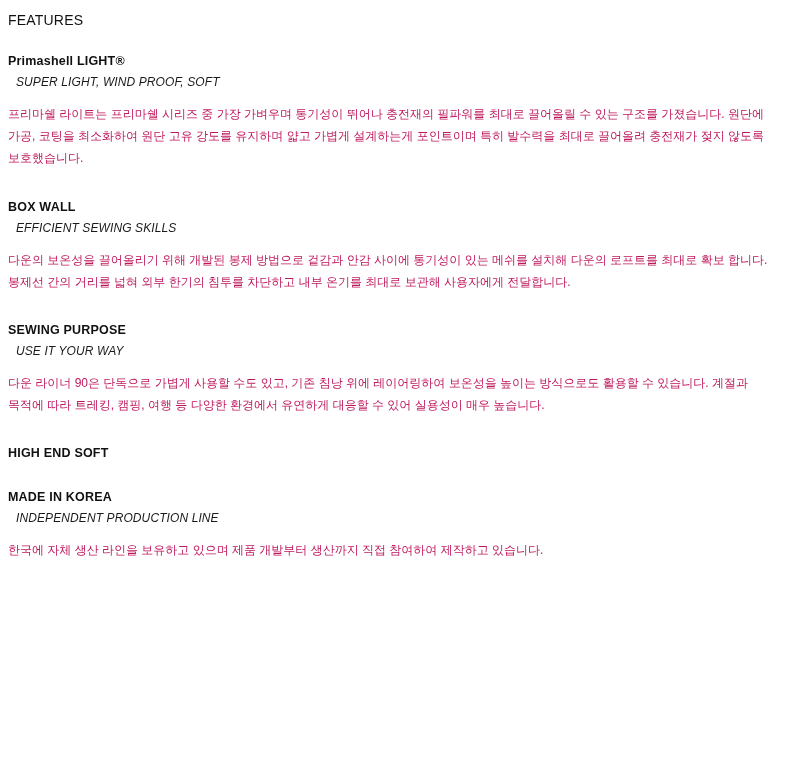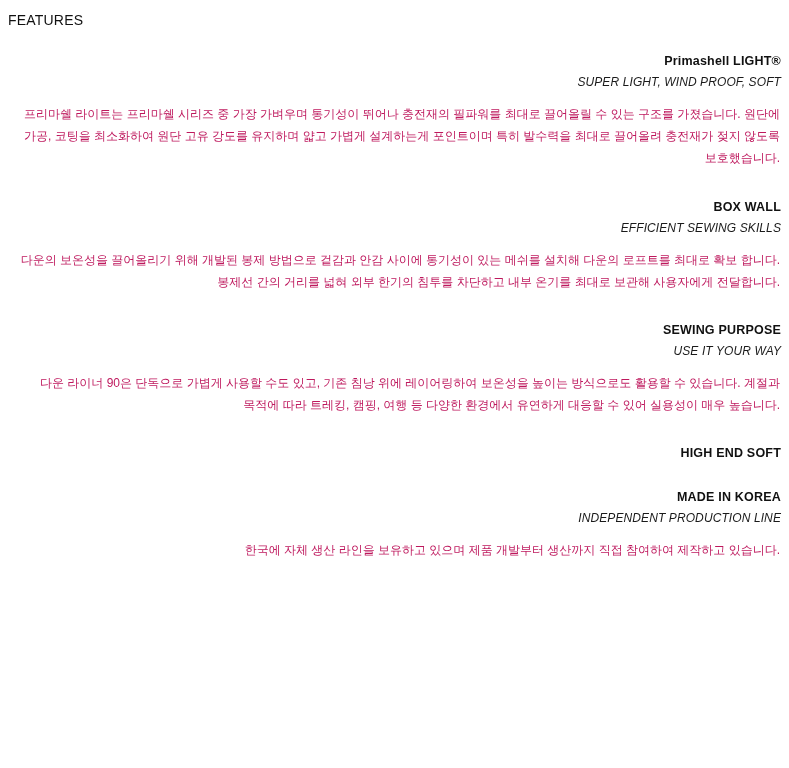--- a/index.html
+++ b/index.html
@@ -21,38 +21,37 @@
   }
   .page-title {
     font-size: 14px;
     font-weight: normal;
     letter-spacing: 0.2px;
     color: #111111;
     margin: 2px 0 26px 0;
   }
   .section {
     margin-bottom: 30px;
-    text-align: right;
   }
   .section:last-child {
     margin-bottom: 0;
   }
   .section-title {
     font-size: 12.5px;
     font-weight: bold;
     color: #111111;
     letter-spacing: 0.2px;
     margin: 0 0 7px 0;
   }
   .section-subtitle {
     font-size: 12px;
     font-style: italic;
     color: #1a1a1a;
     letter-spacing: 0.1px;
-    margin: 0 0 14px 0;
+    margin: 0 0 14px 8px;
   }
   .section-body {
     font-size: 12px;
     line-height: 1.85;
     color: #be185d;
     margin: 0;
     max-width: 772px;
     word-break: keep-all;
   }
 </style>

